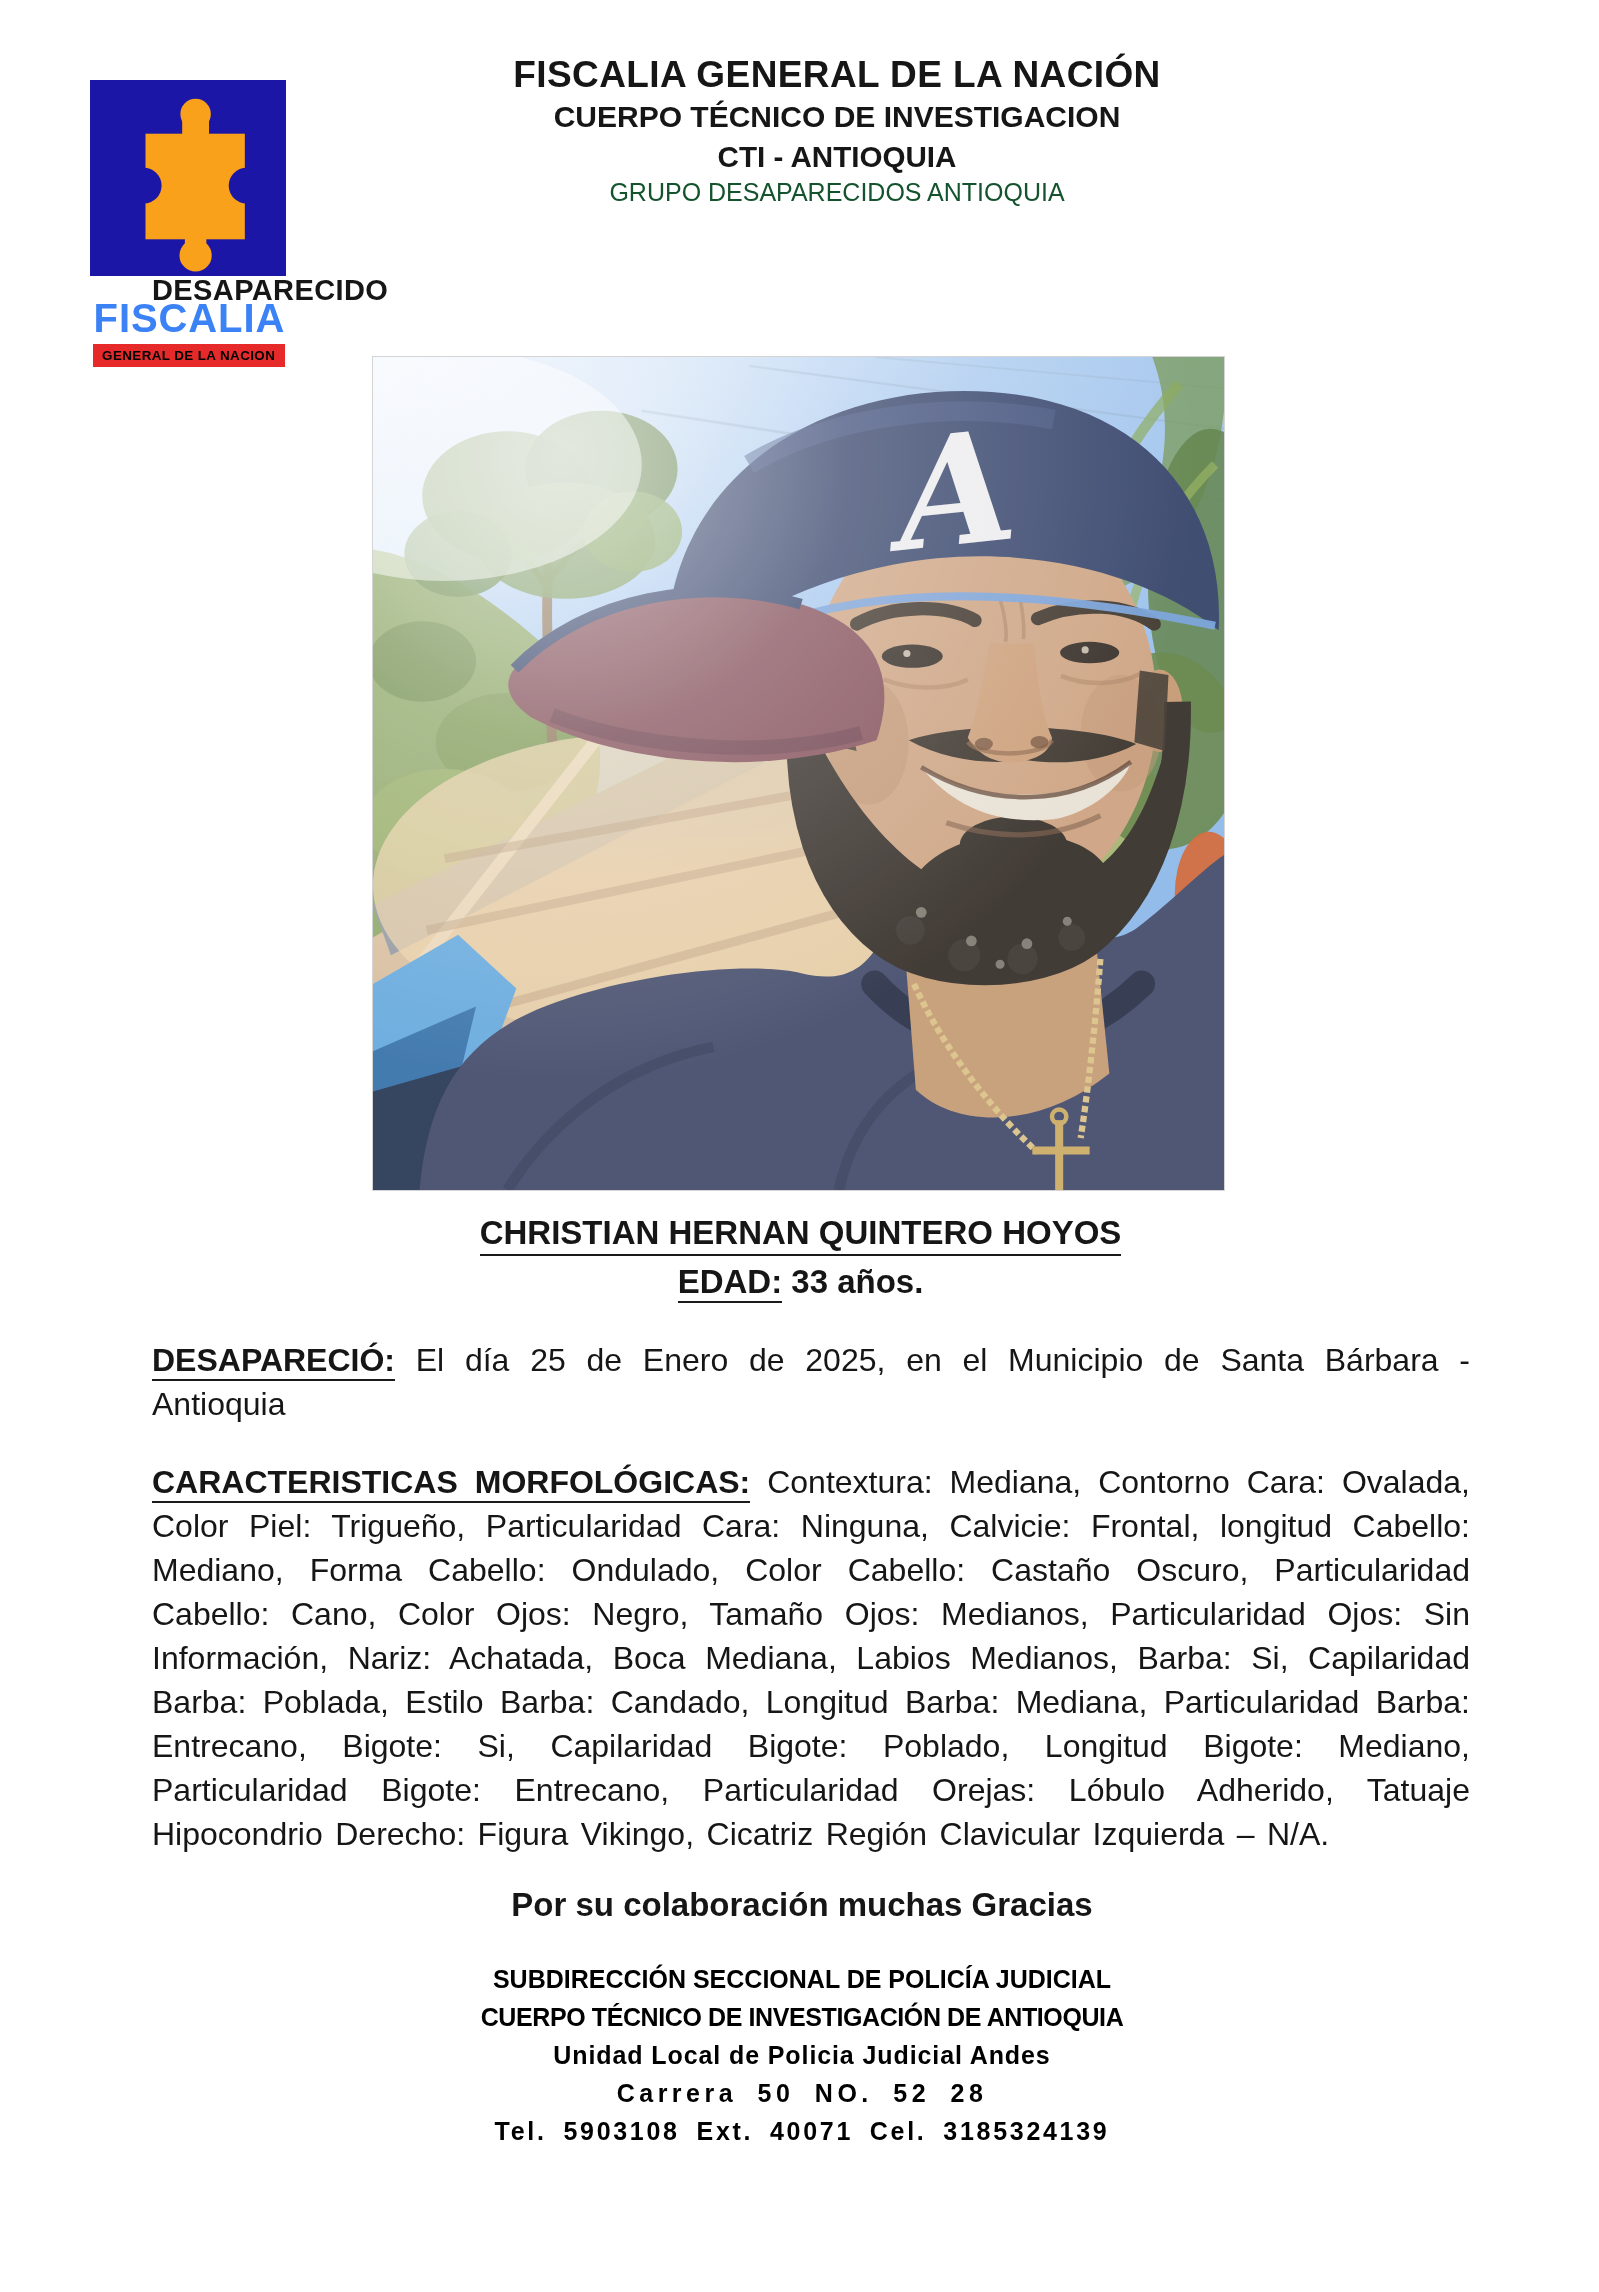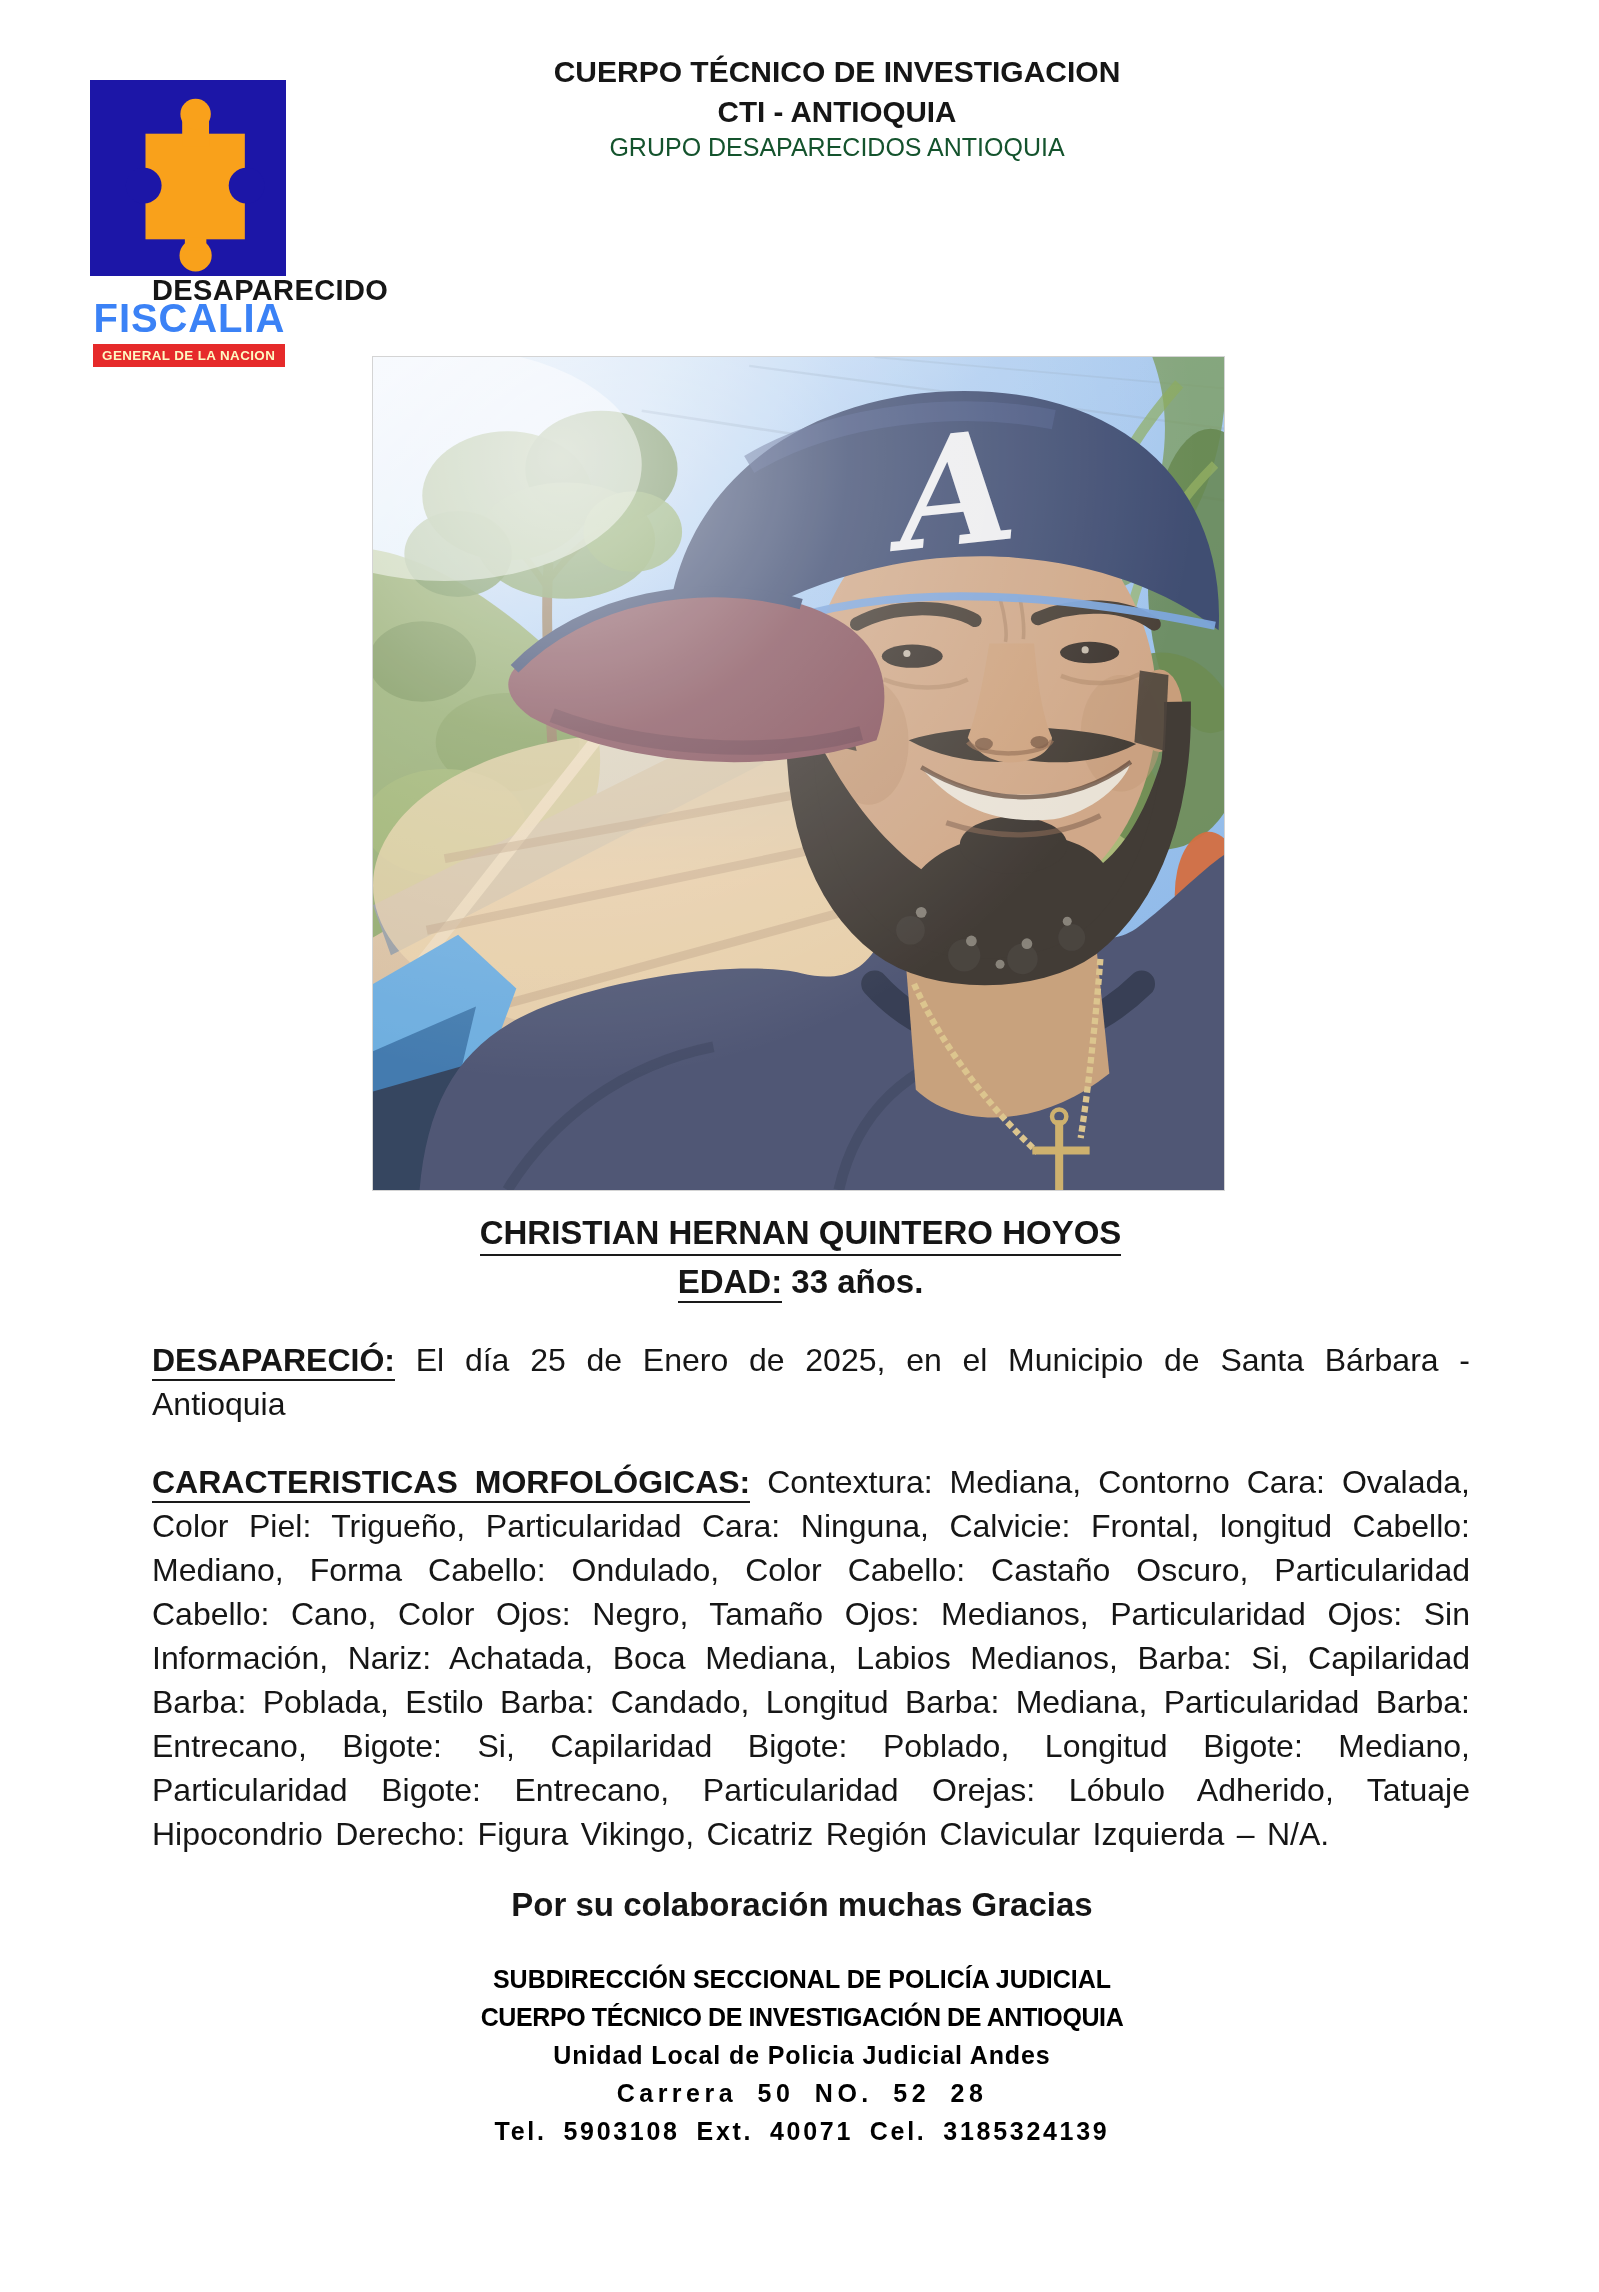--- a/index.html
+++ b/index.html
@@ -10,21 +10,21 @@
   }
   .abs{position:absolute;}
 
   
   #logo-block{left:90px;top:80px;width:215px;}
   #logo-square{width:196px;height:196px;display:block;}
   #logo-word{width:206px;margin-left:-3.6px;text-align:center;margin-top:20px;
     font-size:40px;font-weight:bold;color:#3b82f6;letter-spacing:0.9px;}
   #logo-bar{width:192px;height:23px;background:#e62a2a;margin-top:2.7px;margin-left:2.7px;
     display:flex;align-items:center;justify-content:center;}
-  #logo-bar span{color:#fef9c3;font-weight:bold;font-size:13.4px;letter-spacing:0.4px;white-space:nowrap;}
+  #logo-bar span{color:#000000;font-weight:bold;font-size:13.4px;letter-spacing:0.4px;white-space:nowrap;}
 
   
   #header-text{left:152px;top:52px;width:1370px;text-align:center;}
   .hl1{font-size:37px;font-weight:bold;line-height:45px;letter-spacing:0.4px;}
   .hl2{font-size:30px;font-weight:bold;line-height:40px;}
   .hl3{font-size:29.6px;font-weight:bold;line-height:39px;}
   .hl4{font-size:25px;font-weight:normal;line-height:32px;color:#14532d;}
   #status-title{left:152px;top:274px;width:1370px;text-align:left;
     font-size:29px;font-weight:bold;letter-spacing:0.4px;}
 
@@ -77,20 +77,21 @@
       <circle cx="175" cy="118" r="20"></circle>
     </g>
   </svg>
   <div id="logo-word">FISCALIA</div>
   <div id="logo-bar">
     <span>GENERAL DE LA NACION</span>
   </div>
 </div>
 
 <div class="abs" id="header-text">
+  <div class="hl1">FISCALIA GENERAL DE LA NACIÓN</div>
   <div class="hl2">CUERPO TÉCNICO DE INVESTIGACION</div>
   <div class="hl3">CTI - ANTIOQUIA</div>
   <div class="hl4">GRUPO DESAPARECIDOS ANTIOQUIA</div>
 </div>
 
 <div class="abs" id="status-title">DESAPARECIDO</div>
 
 <div class="abs" id="photo-frame">
   <svg viewBox="0 0 950 930" preserveAspectRatio="none" aria-label="Selfie of missing man wearing a navy baseball cap with white A logo, dark beard, navy t-shirt and gold cross necklace, on a sunny rural road">
     <defs>

